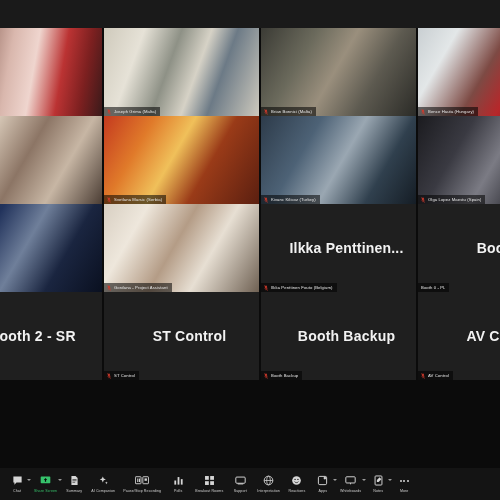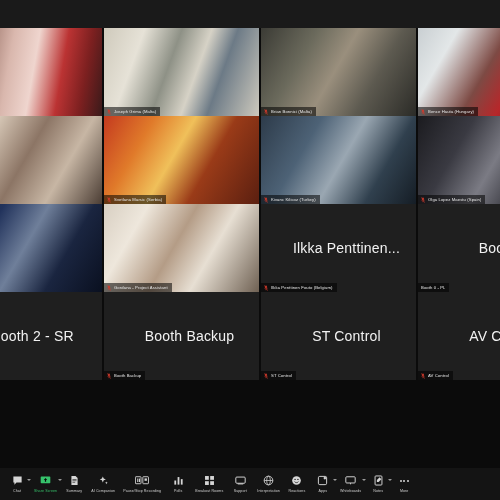--- a/index.html
+++ b/index.html
@@ -51,21 +51,21 @@
   .mic {
     width:4px; height:6px; flex:0 0 4px; position:relative;
   }
   .mic svg { display:block; width:4px; height:6px; }
 
   
   .bigname {
     position:absolute; left:16px; right:0; top:50%;
     transform:translateY(-50%);
     text-align:center; color:#f2f2f2;
-    font-size:14px; font-weight:normal; letter-spacing:.2px;
+    font-size:14px; font-weight:bold; letter-spacing:.2px;
     padding:0 6px; white-space:nowrap; overflow:hidden;
   }
 
   
   #toolbar {
     position:absolute; left:0; bottom:0; width:500px; height:32px;
     background:#141414;
     display:flex; align-items:center; justify-content:flex-start;
     padding:0 4px;
   }
@@ -233,45 +233,45 @@
             <div class="namebar">
               <span class="nm">Booth 0 - PL</span>
             </div>
           </div>
         </div>
         <div class="row">
           <div class="tile">
             <div class="bigname">Booth 2 - SR</div>
           </div>
           <div class="tile">
+            <div class="bigname">ST Control</div>
+            <div class="namebar">
+              <span class="mic">
+                <svg viewBox="0 0 8 12" xmlns="http://www.w3.org/2000/svg">
+                  <rect x="2.4" y="0.8" width="3.2" height="6" rx="1.6" fill="#d33a2c"></rect>
+                  <path d="M1.2 5.6a2.8 2.8 0 0 0 5.6 0" stroke="#d33a2c" stroke-width="0.9" fill="none"></path>
+                  <line x1="4" y1="8.4" x2="4" y2="10.6" stroke="#d33a2c" stroke-width="0.9"></line>
+                  <line x1="0.6" y1="0.6" x2="7.4" y2="11.4" stroke="#d33a2c" stroke-width="1.1"></line>
+                </svg>
+              </span>
+              <span class="nm">ST Control</span>
+            </div>
+          </div>
+          <div class="tile">
             <div class="bigname">Booth Backup</div>
             <div class="namebar">
               <span class="mic">
                 <svg viewBox="0 0 8 12" xmlns="http://www.w3.org/2000/svg">
                   <rect x="2.4" y="0.8" width="3.2" height="6" rx="1.6" fill="#d33a2c"></rect>
                   <path d="M1.2 5.6a2.8 2.8 0 0 0 5.6 0" stroke="#d33a2c" stroke-width="0.9" fill="none"></path>
                   <line x1="4" y1="8.4" x2="4" y2="10.6" stroke="#d33a2c" stroke-width="0.9"></line>
                   <line x1="0.6" y1="0.6" x2="7.4" y2="11.4" stroke="#d33a2c" stroke-width="1.1"></line>
                 </svg>
               </span>
               <span class="nm">Booth Backup</span>
-            </div>
-          </div>
-          <div class="tile">
-            <div class="bigname">ST Control</div>
-            <div class="namebar">
-              <span class="mic">
-                <svg viewBox="0 0 8 12" xmlns="http://www.w3.org/2000/svg">
-                  <rect x="2.4" y="0.8" width="3.2" height="6" rx="1.6" fill="#d33a2c"></rect>
-                  <path d="M1.2 5.6a2.8 2.8 0 0 0 5.6 0" stroke="#d33a2c" stroke-width="0.9" fill="none"></path>
-                  <line x1="4" y1="8.4" x2="4" y2="10.6" stroke="#d33a2c" stroke-width="0.9"></line>
-                  <line x1="0.6" y1="0.6" x2="7.4" y2="11.4" stroke="#d33a2c" stroke-width="1.1"></line>
-                </svg>
-              </span>
-              <span class="nm">ST Control</span>
             </div>
           </div>
           <div class="tile">
             <div class="bigname">AV Control</div>
             <div class="namebar">
               <span class="mic">
                 <svg viewBox="0 0 8 12" xmlns="http://www.w3.org/2000/svg">
                   <rect x="2.4" y="0.8" width="3.2" height="6" rx="1.6" fill="#d33a2c"></rect>
                   <path d="M1.2 5.6a2.8 2.8 0 0 0 5.6 0" stroke="#d33a2c" stroke-width="0.9" fill="none"></path>
                   <line x1="4" y1="8.4" x2="4" y2="10.6" stroke="#d33a2c" stroke-width="0.9"></line>

